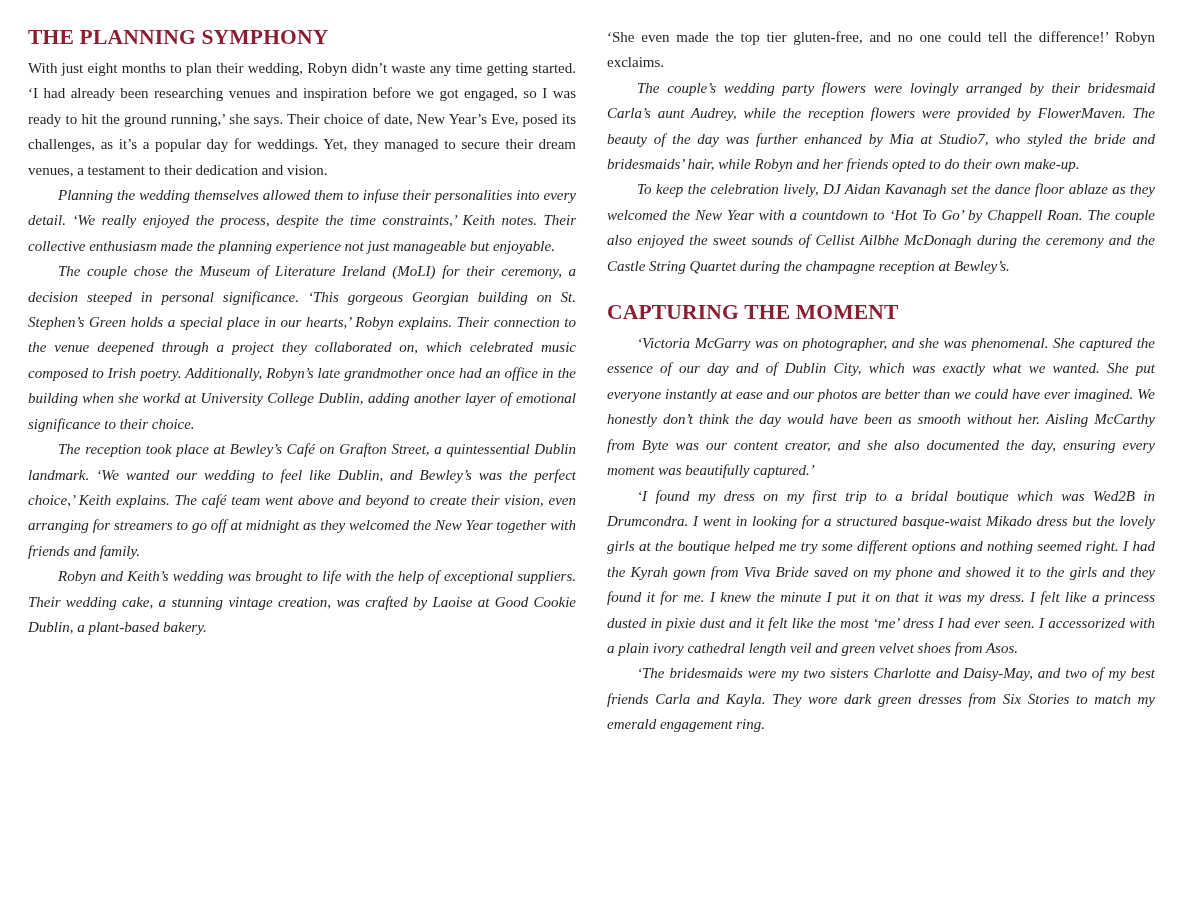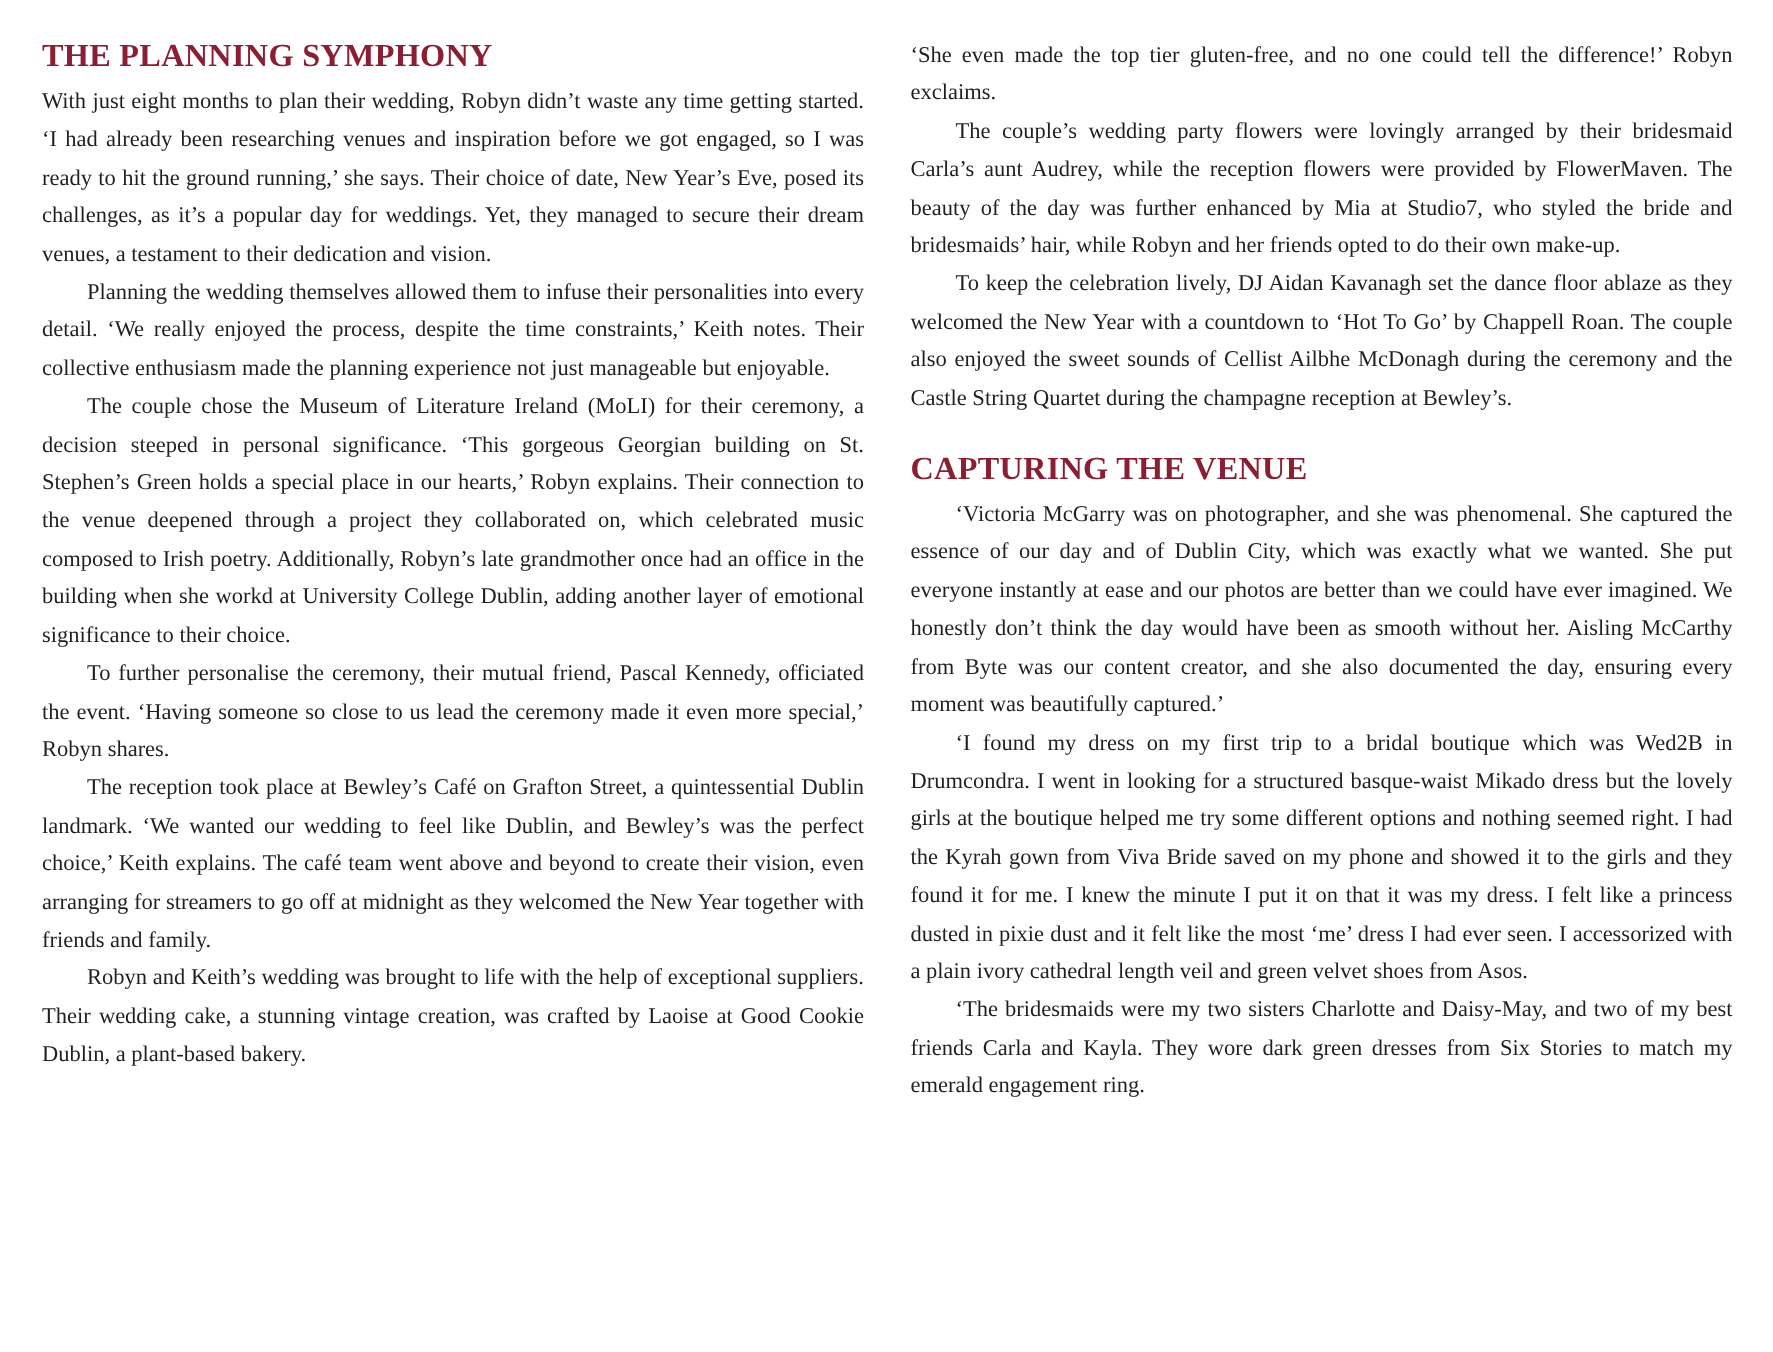--- a/index.html
+++ b/index.html
@@ -38,40 +38,40 @@
   }
   .para {
     margin: 0;
     font-size: 15px;
     line-height: 25.4px;
     text-align: justify;
     color: var(--body-color, #1f1f1f);
   }
   .para.indent {
     text-indent: 30px;
+    font-style: italic;
   }
 </style>
 </head>
 <body>
 
 <div class="page">
 
   <div class="col">
     <h2 class="hd">THE PLANNING SYMPHONY</h2>
     <p class="para">With just eight months to plan their wedding, Robyn didn’t waste any time getting started. ‘I had already been researching venues and inspiration before we got engaged, so I was ready to hit the ground running,’ she says. Their choice of date, New Year’s Eve, posed its challenges, as it’s a popular day for weddings. Yet, they managed to secure their dream venues, a testament to their dedication and vision.</p>
     <p class="para indent">Planning the wedding themselves allowed them to infuse their personalities into every detail. ‘We really enjoyed the process, despite the time constraints,’ Keith notes. Their collective enthusiasm made the planning experience not just manageable but enjoyable.</p>
     <p class="para indent">The couple chose the Museum of Literature Ireland (MoLI) for their ceremony, a decision steeped in personal significance. ‘This gorgeous Georgian building on St. Stephen’s Green holds a special place in our hearts,’ Robyn explains. Their connection to the venue deepened through a project they collaborated on, which celebrated music composed to Irish poetry. Additionally, Robyn’s late grandmother once had an office in the building when she workd at University College Dublin, adding another layer of emotional significance to their choice.</p>
-    <p class="para indent">To further personalise the ceremony, their mutual friend, Pascal Kennedy, officiated the event. ‘Having someone so close to us lead the ceremony made it even more special,’ Robyn shares.</p>
     <p class="para indent">The reception took place at Bewley’s Café on Grafton Street, a quintessential Dublin landmark. ‘We wanted our wedding to feel like Dublin, and Bewley’s was the perfect choice,’ Keith explains. The café team went above and beyond to create their vision, even arranging for streamers to go off at midnight as they welcomed the New Year together with friends and family.</p>
     <p class="para indent">Robyn and Keith’s wedding was brought to life with the help of exceptional suppliers. Their wedding cake, a stunning vintage creation, was crafted by Laoise at Good Cookie Dublin, a plant-based bakery.</p>
   </div>
 
   <div class="col">
     <p class="para">‘She even made the top tier gluten-free, and no one could tell the difference!’ Robyn exclaims.</p>
     <p class="para indent">The couple’s wedding party flowers were lovingly arranged by their bridesmaid Carla’s aunt Audrey, while the reception flowers were provided by FlowerMaven. The beauty of the day was further enhanced by Mia at Studio7, who styled the bride and bridesmaids’ hair, while Robyn and her friends opted to do their own make-up.</p>
     <p class="para indent">To keep the celebration lively, DJ Aidan Kavanagh set the dance floor ablaze as they welcomed the New Year with a countdown to ‘Hot To Go’ by Chappell Roan. The couple also enjoyed the sweet sounds of Cellist Ailbhe McDonagh during the ceremony and the Castle String Quartet during the champagne reception at Bewley’s.</p>
-    <h2 class="hd">CAPTURING THE VENUE</h2>
+    <h2 class="hd">CAPTURING THE MOMENT</h2>
     <p class="para indent">‘Victoria McGarry was on photographer, and she was phenomenal. She captured the essence of our day and of Dublin City, which was exactly what we wanted. She put everyone instantly at ease and our photos are better than we could have ever imagined. We honestly don’t think the day would have been as smooth without her. Aisling McCarthy from Byte was our content creator, and she also documented the day, ensuring every moment was beautifully captured.’</p>
     <p class="para indent">‘I found my dress on my first trip to a bridal boutique which was Wed2B in Drumcondra. I went in looking for a structured basque-waist Mikado dress but the lovely girls at the boutique helped me try some different options and nothing seemed right. I had the Kyrah gown from Viva Bride saved on my phone and showed it to the girls and they found it for me. I knew the minute I put it on that it was my dress. I felt like a princess dusted in pixie dust and it felt like the most ‘me’ dress I had ever seen. I accessorized with a plain ivory cathedral length veil and green velvet shoes from Asos.</p>
     <p class="para indent">‘The bridesmaids were my two sisters Charlotte and Daisy-May, and two of my best friends Carla and Kayla. They wore dark green dresses from Six Stories to match my emerald engagement ring.</p>
   </div>
 
 </div>
 
 </body></html>

